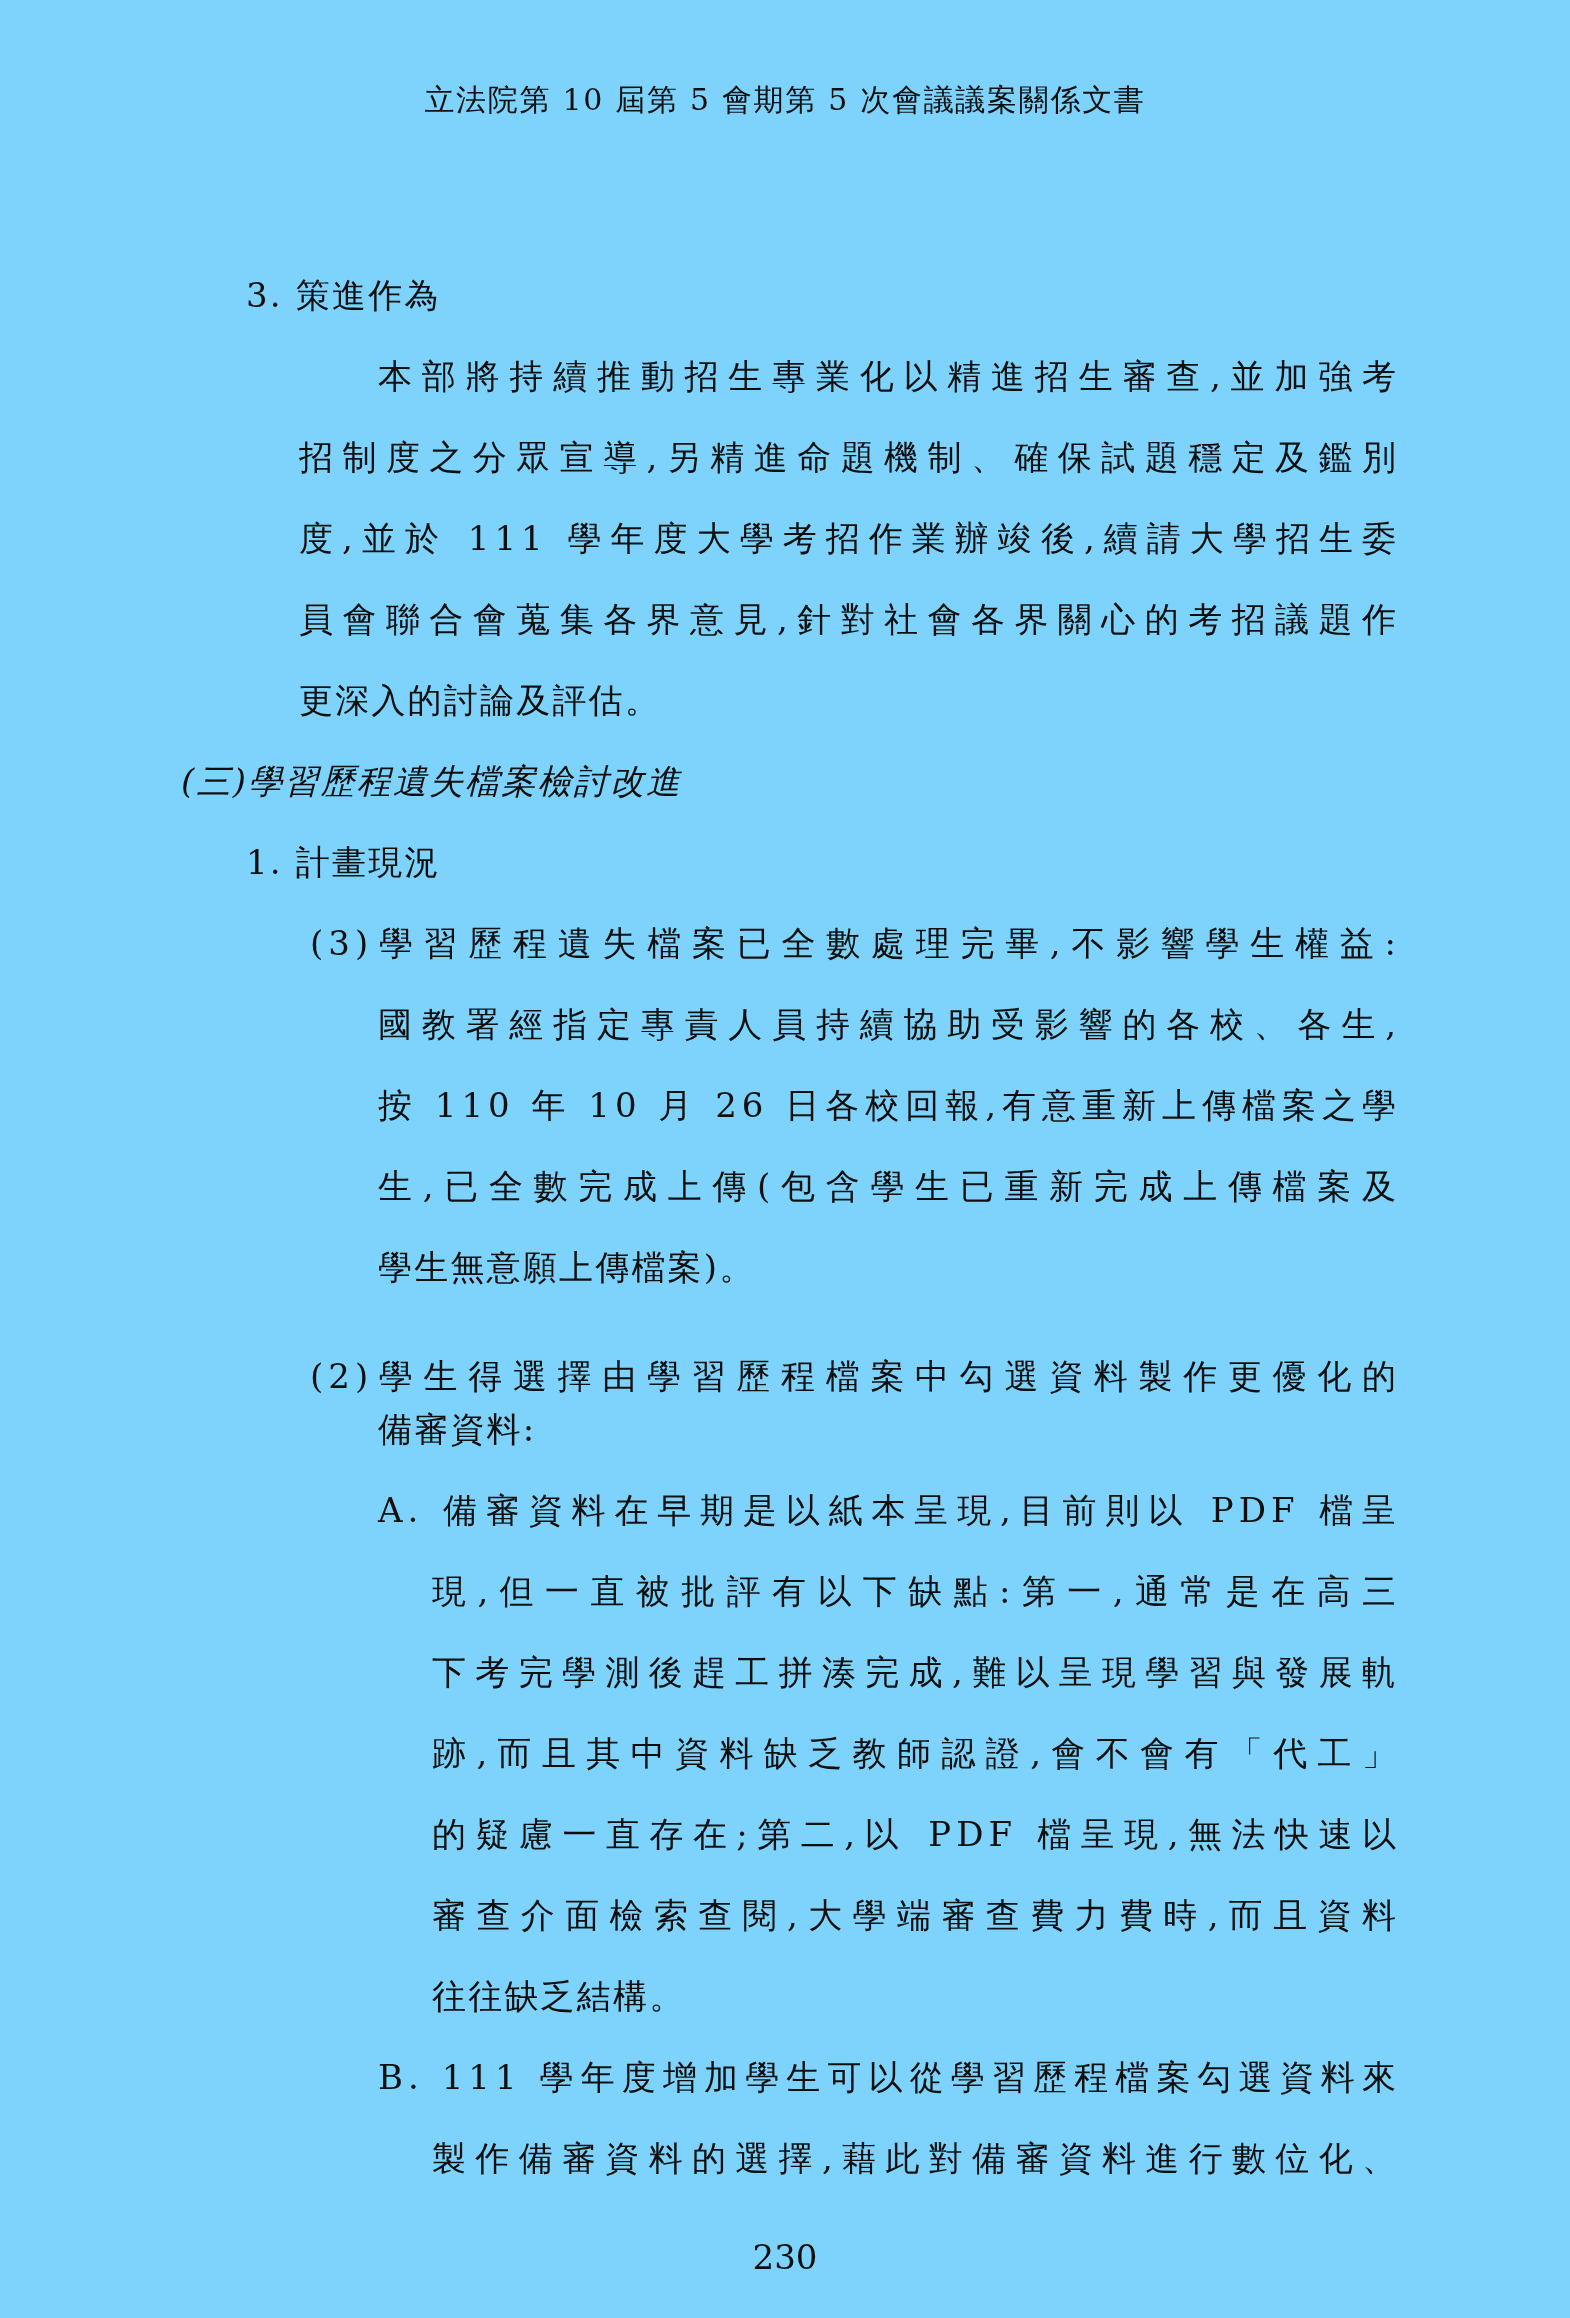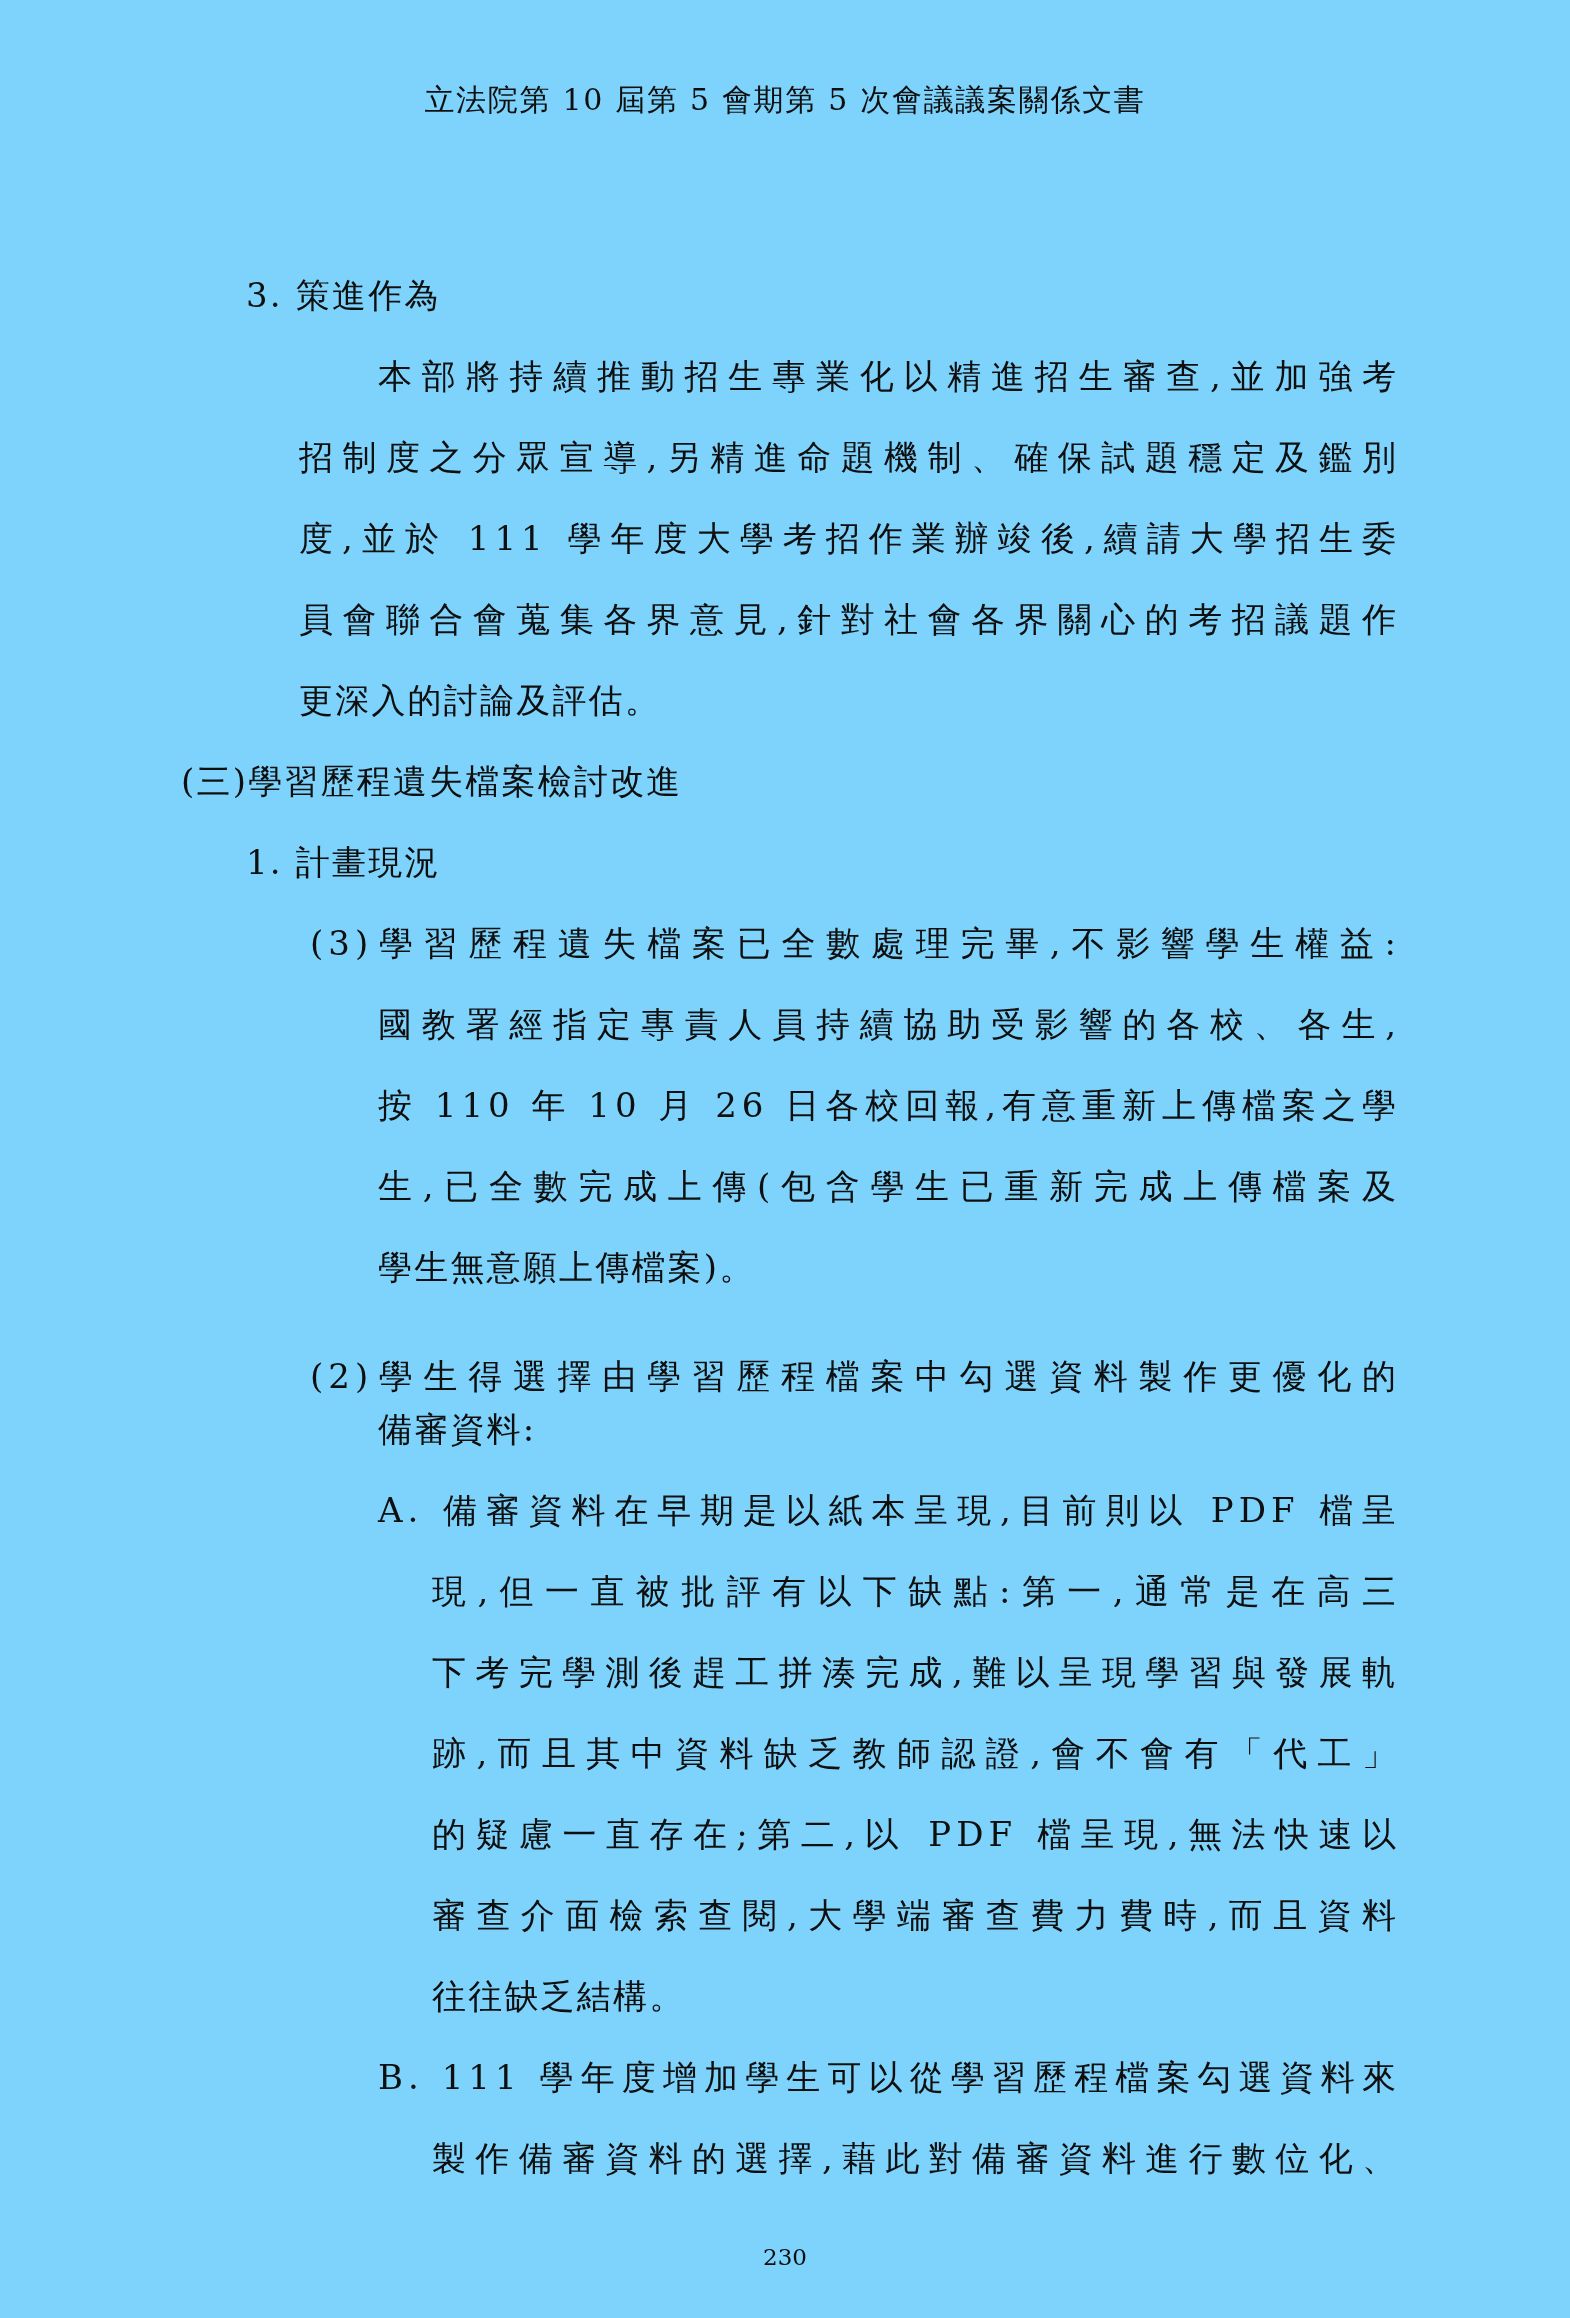--- a/index.html
+++ b/index.html
@@ -37,21 +37,21 @@
   }
   .fill {
     right: 169px;
     letter-spacing: 5px;
     white-space: normal;
     text-align: justify;
     text-align-last: justify;
     text-justify: inter-character;
   }
   
-  .in-a { left: 181px; }   
+  .in-a { left: 181px; font-style: italic; }   
   .in-b { left: 246px; }   
   .in-c { left: 299px; }   
   .in-n { left: 310px; }   
   .in-t { left: 378px; }   
   .in-u { left: 432px; }   
 
   
   .y01 { top: 275px; }  .y02 { top: 356px; }  .y03 { top: 437px; }
   .y04 { top: 518px; }  .y05 { top: 599px; } .y06 { top: 680px; }
   .y07 { top: 761px; } .y08 { top: 842px; } .y09 { top: 923px; }
@@ -60,21 +60,21 @@
   .y16 { top: 1490px; } .y17 { top: 1571px; } .y18 { top: 1652px; }
   .y19 { top: 1733px; } .y20 { top: 1814px; } .y21 { top: 1895px; }
   .y22 { top: 1976px; } .y23 { top: 2057px; } .y24 { top: 2138px; }
 
   .page-number {
     position: absolute;
     top: 2241px;
     left: 0;
     width: 100%;
     text-align: center;
-    font-size: 23px;
+    font-size: 34px;
     line-height: 33px;
   }
 </style>
 </head>
 <body>
 
 <div class="page">
 
   <div class="doc-header">立法院第 10 屆第 5 會期第 5 次會議議案關係文書</div>
 

